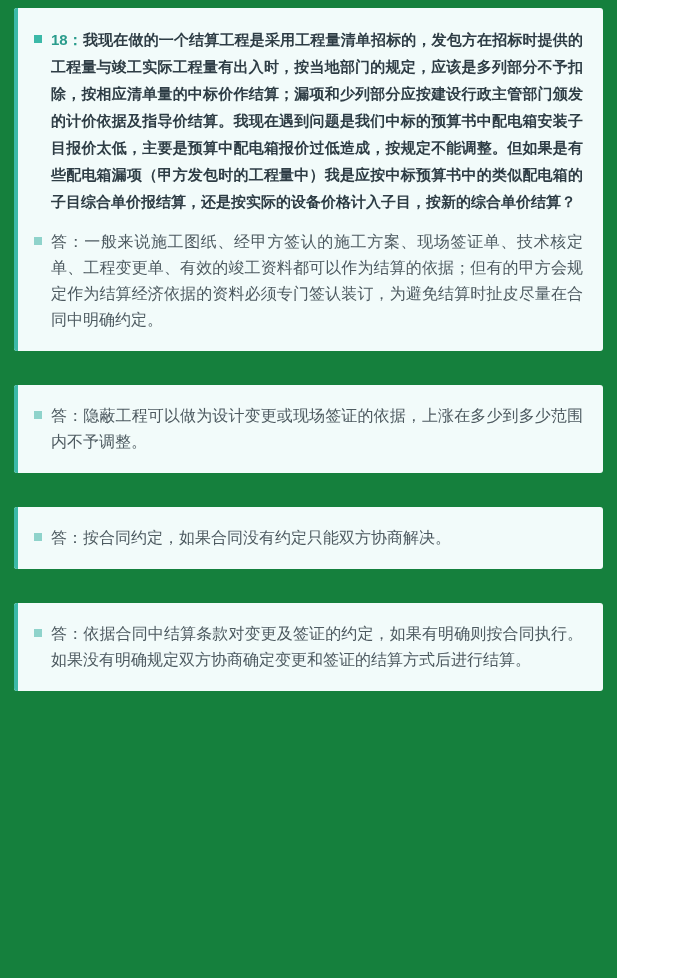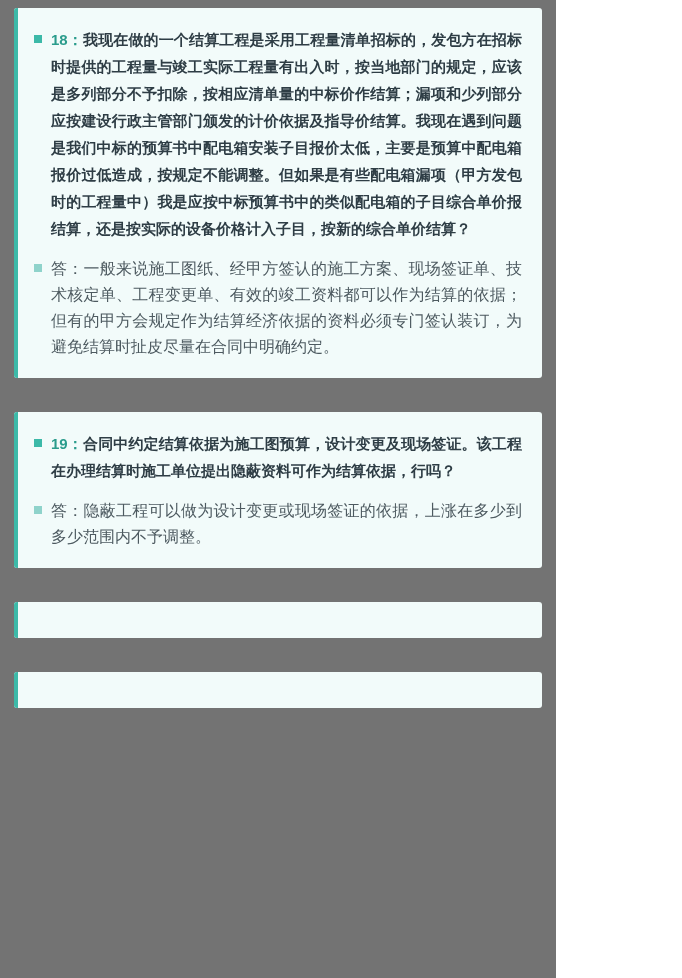--- a/index.html
+++ b/index.html
@@ -5,23 +5,23 @@
   html, body {
     margin: 0;
     padding: 0;
     background: #ffffff;
   }
   body {
     width: 682px;
     font-family: "Liberation Sans", "DejaVu Sans", sans-serif;
   }
   .page {
-    width: 556px;
+    width: 617px;
     min-height: 978px;
-    background: #737373;
+    background: #15803d;
     box-sizing: border-box;
     padding: 8px 14px 8px 14px;
   }
   .qa-card {
     position: relative;
     background: #f2fbfa;
     border-radius: 3px;
     margin-bottom: 34px;
     padding: 18px 20px 18px 20px;
     box-sizing: border-box;
@@ -90,29 +90,33 @@
       <span class="bullet"></span>
       <div class="q-text"><span class="q-num">18：</span><span>我现在做的一个结算工程是采用工程量清单招标的，发包方在招标时提供的工程量与竣工实际工程量有出入时，按当地部门的规定，应该是多列部分不予扣除，按相应清单量的中标价作结算；漏项和少列部分应按建设行政主管部门颁发的计价依据及指导价结算。我现在遇到问题是我们中标的预算书中配电箱安装子目报价太低，主要是预算中配电箱报价过低造成，按规定不能调整。但如果是有些配电箱漏项（甲方发包时的工程量中）我是应按中标预算书中的类似配电箱的子目综合单价报结算，还是按实际的设备价格计入子目，按新的综合单价结算？</span></div>
     </div>
     <div class="a-block">
       <span class="bullet"></span>
       <div class="a-text"><span class="a-label">答：</span><span>一般来说施工图纸、经甲方签认的施工方案、现场签证单、技术核定单、工程变更单、有效的竣工资料都可以作为结算的依据；但有的甲方会规定作为结算经济依据的资料必须专门签认装订，为避免结算时扯皮尽量在合同中明确约定。</span></div>
     </div>
   </div>
 
   <div class="qa-card">
-    <div class="q-block">
-      <span class="bullet"></span>
-      <div class="q-text"><span class="q-num">19：</span><span>合同中约定结算依据为施工图预算，设计变更及现场签证。该工程在办理结算时施工单位提出隐蔽资料可作为结算依据，行吗？</span></div>
-    </div>
     <div class="a-block">
       <span class="bullet"></span>
       <div class="a-text"><span class="a-label">答：</span><span>隐蔽工程可以做为设计变更或现场签证的依据，上涨在多少到多少范围内不予调整。</span></div>
     </div>
   </div>
 
   <div class="qa-card">
+    <div class="a-block">
+      <span class="bullet"></span>
+      <div class="a-text"><span class="a-label">答：</span><span>按合同约定，如果合同没有约定只能双方协商解决。</span></div>
+    </div>
   </div>
 
   <div class="qa-card">
+    <div class="a-block">
+      <span class="bullet"></span>
+      <div class="a-text"><span class="a-label">答：</span><span>依据合同中结算条款对变更及签证的约定，如果有明确则按合同执行。如果没有明确规定双方协商确定变更和签证的结算方式后进行结算。</span></div>
+    </div>
   </div>
 
 </div>
 
 </body></html>

